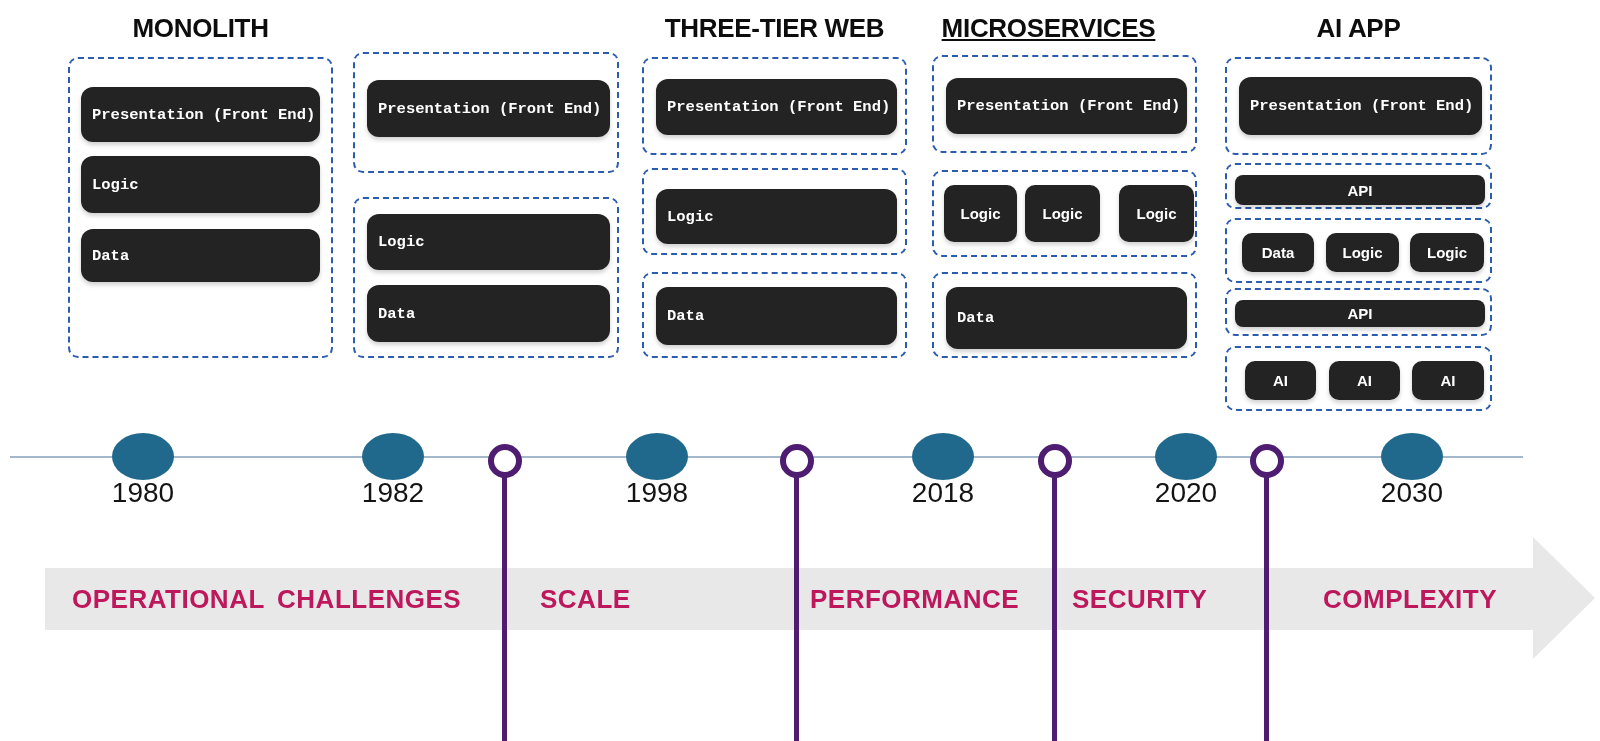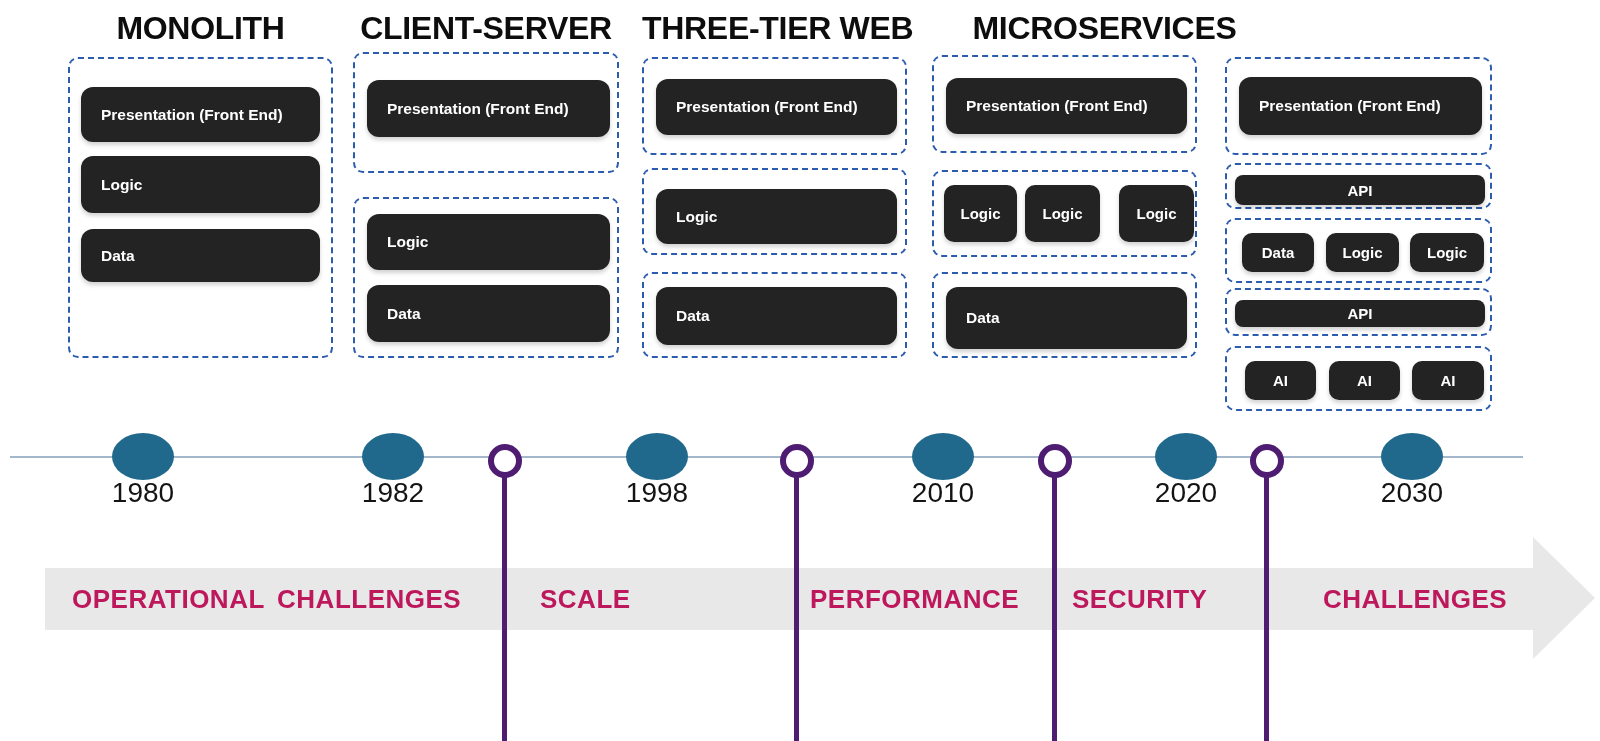--- a/index.html
+++ b/index.html
@@ -1,30 +1,30 @@
 <!DOCTYPE html>
 <html><head>
 <meta charset="utf-8">
 <style>
   html,body{margin:0;padding:0;background:#ffffff;}
   body{font-family:"Liberation Sans", sans-serif;}
   .canvas{position:relative;width:1600px;height:741px;background:#ffffff;overflow:hidden;}
 
   
   .col-title{position:absolute;top:12px;height:32px;line-height:32px;text-align:center;
-    font-size:32px;font-weight:700;letter-spacing:-0.3px;color:#0d0d0d;white-space:nowrap;}
+    font-size:26px;font-weight:700;letter-spacing:-0.3px;color:#0d0d0d;white-space:nowrap;}
 
   
   .group{position:absolute;border:2px dashed #2b5cad;border-radius:10px;box-sizing:border-box;}
 
   
   .tbox{position:absolute;background:#232323;color:#ffffff;border-radius:12px;
     font-weight:700;font-size:15.5px;box-sizing:border-box;
     display:flex;align-items:center;box-shadow:0 3px 4px rgba(0,0,0,0.18);white-space:nowrap;}
-  .tbox.left{justify-content:flex-start;padding-left:20px;}
+  .tbox.left{justify-content:flex-start;padding-left:11px;font-family:Liberation Mono, monospace;}
   .tbox.center{justify-content:center;}
   .tbox.small{border-radius:10px;font-size:15px;}
   .tbox.bar{border-radius:8px;font-size:15px;}
 
   
   .tl-line{position:absolute;left:10px;top:456px;width:1513px;height:2px;background:#a4b7cb;}
   .dot{position:absolute;width:62px;height:47px;border-radius:50%;background:#20698c;top:433px;}
   .year{position:absolute;top:477px;width:120px;text-align:center;font-size:28px;color:#141414;}
   .milestone{position:absolute;top:444px;width:22px;height:22px;border-radius:50%;
     background:#ffffff;border:6px solid #4e1d72;z-index:4;box-sizing:content-box;}
@@ -36,23 +36,23 @@
     border-top:61px solid transparent;border-bottom:61px solid transparent;border-left:62px solid #e8e8e8;}
   .band-label{position:absolute;top:568px;height:62px;line-height:62px;z-index:2;
     font-size:26px;font-weight:700;color:#be185d;letter-spacing:0.5px;word-spacing:5px;white-space:nowrap;}
 </style>
 </head>
 <body>
 
 <div class="canvas">
 
   <div class="col-title" style="left:68px;width:265px;">MONOLITH</div>
-  <div class="col-title" style="left:353px;width:266px;">CLIENT-SERVER</div>
   <div class="col-title" style="left:642px;width:265px;">THREE-TIER WEB</div>
-  <div class="col-title" style="left:972px;width:265px;">MICROSERVICES</div>
+  <div class="col-title" style="left:916px;width:265px;text-decoration:underline;">MICROSERVICES</div>
+  <div class="col-title" style="left:1225px;width:267px;">AI APP</div>
 
   <div class="group" style="left:68px;top:57px;width:265px;height:301px;">
     <div class="tbox left" style="left:11px;top:28px;width:239px;height:55px;">Presentation (Front End)</div>
     <div class="tbox left" style="left:11px;top:97px;width:239px;height:57px;">Logic</div>
     <div class="tbox left" style="left:11px;top:170px;width:239px;height:53px;">Data</div>
   </div>
 
   <div class="group" style="left:353px;top:52px;width:266px;height:121px;">
     <div class="tbox left" style="left:12px;top:26px;width:243px;height:57px;">Presentation (Front End)</div>
   </div>
@@ -108,36 +108,36 @@
   <div class="dot" style="left:112px;"></div>
   <div class="dot" style="left:362px;"></div>
   <div class="dot" style="left:626px;"></div>
   <div class="dot" style="left:912px;"></div>
   <div class="dot" style="left:1155px;"></div>
   <div class="dot" style="left:1381px;"></div>
 
   <div class="year" style="left:83px;">1980</div>
   <div class="year" style="left:333px;">1982</div>
   <div class="year" style="left:597px;">1998</div>
-  <div class="year" style="left:883px;">2010</div>
+  <div class="year" style="left:883px;">2018</div>
   <div class="year" style="left:1126px;">2020</div>
   <div class="year" style="left:1352px;">2030</div>
 
   <div class="stem" style="left:502px;"></div>
   <div class="stem" style="left:794px;"></div>
   <div class="stem" style="left:1052px;"></div>
   <div class="stem" style="left:1264px;"></div>
 
   <div class="milestone" style="left:488px;"></div>
   <div class="milestone" style="left:780px;"></div>
   <div class="milestone" style="left:1038px;"></div>
   <div class="milestone" style="left:1250px;"></div>
 
   <div class="band"></div>
   <div class="band-head"></div>
 
   <div class="band-label" style="left:72px;">OPERATIONAL CHALLENGES</div>
   <div class="band-label" style="left:540px;">SCALE</div>
   <div class="band-label" style="left:810px;">PERFORMANCE</div>
   <div class="band-label" style="left:1072px;">SECURITY</div>
-  <div class="band-label" style="left:1323px;">CHALLENGES</div>
+  <div class="band-label" style="left:1323px;">COMPLEXITY</div>
 
 </div>
 
 </body></html>

